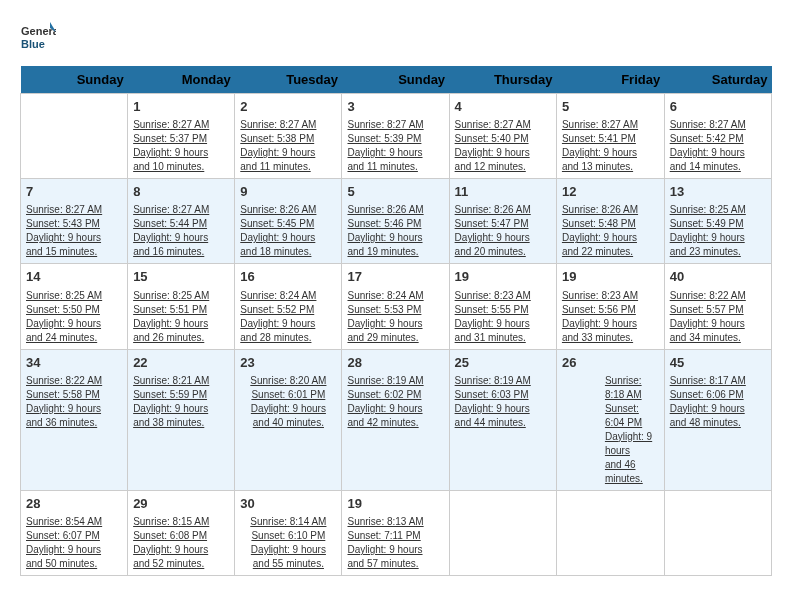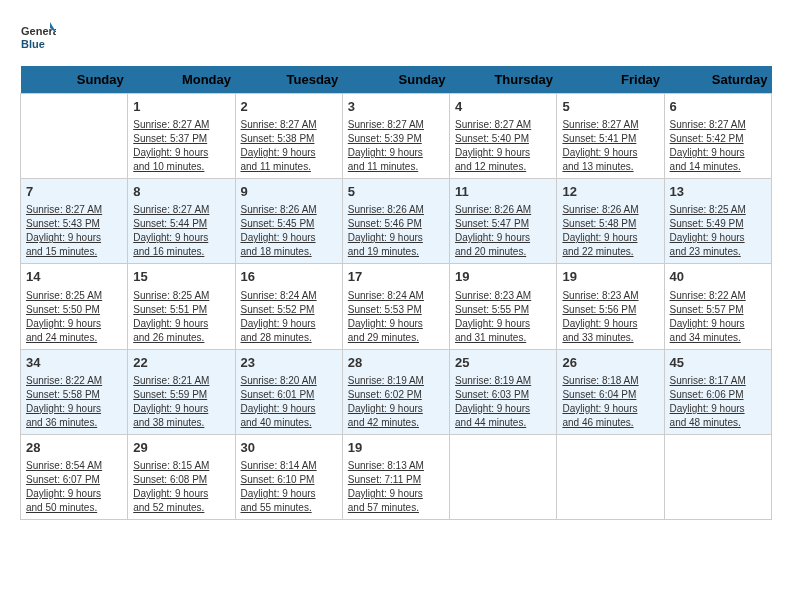--- a/index.html
+++ b/index.html
@@ -267,42 +267,42 @@
         </td>
         <td>
           <span class="day-number">22</span>
           <div class="day-info" style="white-space: pre-line;">Sunrise: 8:21 AM
 Sunset: 5:59 PM
 Daylight: 9 hours
 and 38 minutes.</div>
         </td>
         <td>
           <span class="day-number">23</span>
-          <div class="day-info" style="white-space: pre-line;">Sunrise: 8:20 AM
+          <div class="day-info" style="white-space: pre-line; text-align: center;">Sunrise: 8:20 AM
 Sunset: 6:01 PM
 Daylight: 9 hours
 and 40 minutes.</div>
         </td>
         <td>
           <span class="day-number">28</span>
           <div class="day-info" style="white-space: pre-line;">Sunrise: 8:19 AM
 Sunset: 6:02 PM
 Daylight: 9 hours
 and 42 minutes.</div>
         </td>
         <td>
           <span class="day-number">25</span>
           <div class="day-info" style="white-space: pre-line;">Sunrise: 8:19 AM
 Sunset: 6:03 PM
 Daylight: 9 hours
 and 44 minutes.</div>
         </td>
         <td>
           <span class="day-number">26</span>
-          <div class="day-info" style="white-space: pre-line;">Sunrise: 8:18 AM
+          <div class="day-info" style="white-space: pre-line; margin-left: 43px;">Sunrise: 8:18 AM
 Sunset: 6:04 PM
 Daylight: 9 hours
 and 46 minutes.</div>
         </td>
         <td>
           <span class="day-number">45</span>
           <div class="day-info" style="white-space: pre-line;">Sunrise: 8:17 AM
 Sunset: 6:06 PM
 Daylight: 9 hours
 and 48 minutes.</div>
@@ -318,21 +318,21 @@
         </td>
         <td>
           <span class="day-number">29</span>
           <div class="day-info" style="white-space: pre-line;">Sunrise: 8:15 AM
 Sunset: 6:08 PM
 Daylight: 9 hours
 and 52 minutes.</div>
         </td>
         <td>
           <span class="day-number">30</span>
-          <div class="day-info" style="white-space: pre-line;">Sunrise: 8:14 AM
+          <div class="day-info" style="white-space: pre-line; text-align: center;">Sunrise: 8:14 AM
 Sunset: 6:10 PM
 Daylight: 9 hours
 and 55 minutes.</div>
         </td>
         <td>
           <span class="day-number">19</span>
           <div class="day-info" style="white-space: pre-line;">Sunrise: 8:13 AM
 Sunset: 7:11 PM
 Daylight: 9 hours
 and 57 minutes.</div>

